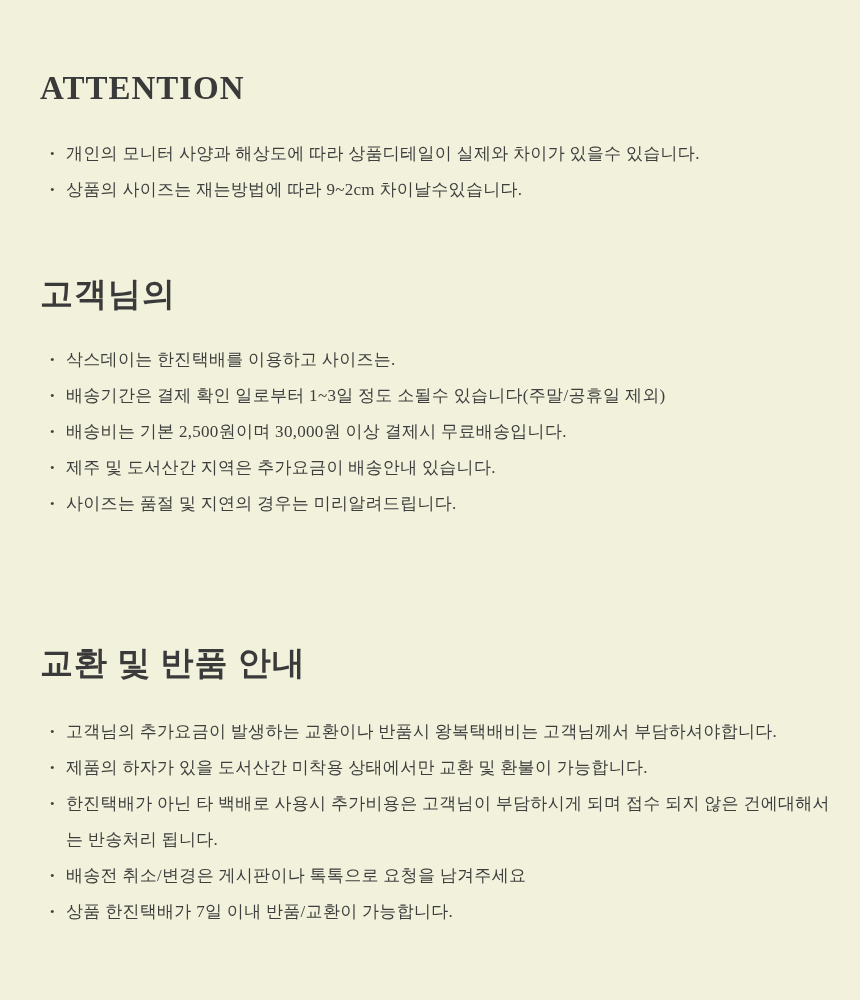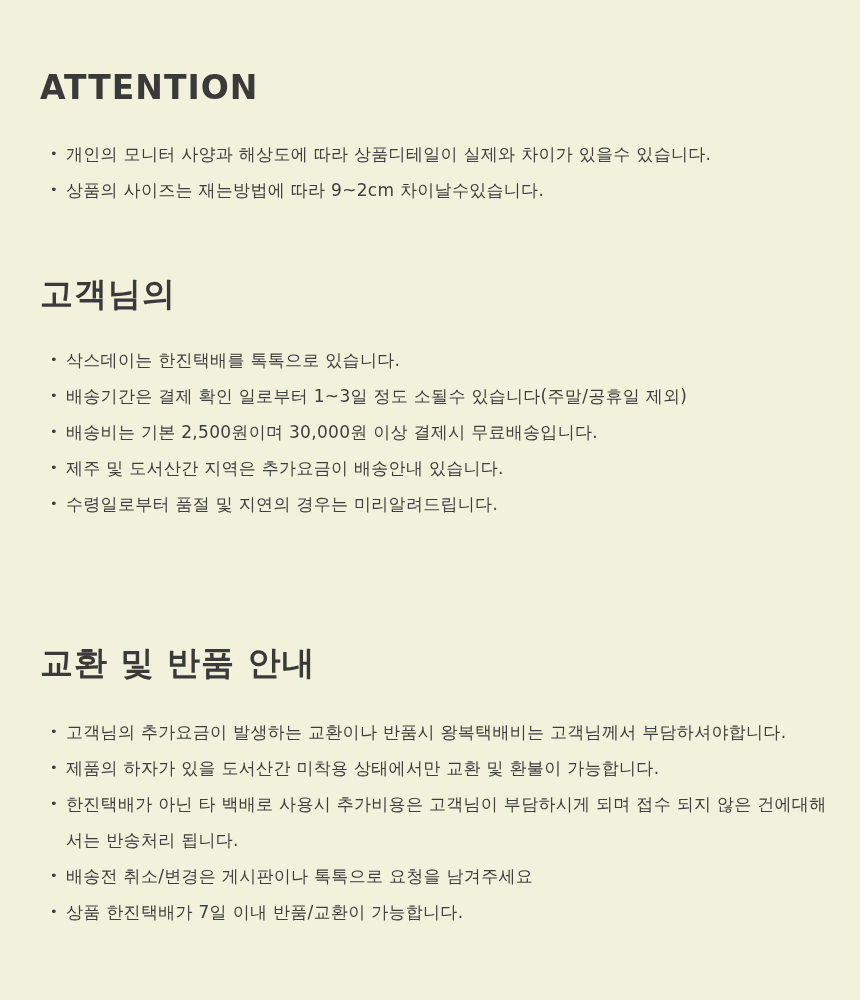--- a/index.html
+++ b/index.html
@@ -8,21 +8,21 @@
     --text:#3E3E3E;
   }
   html,body{margin:0;padding:0;}
   body{
     width:860px;height:1000px;
     background:var(--bg);
     font-family:"DejaVu Sans","Liberation Sans",sans-serif;
     color:var(--text);
     overflow:hidden;
   }
-  .page{width:860px;height:1000px;box-sizing:border-box;overflow:hidden;}
+  .page{width:860px;height:1000px;box-sizing:border-box;overflow:hidden;font-family:Liberation Serif, serif;}
   .content{padding-left:40px;padding-right:22px;box-sizing:border-box;}
   .sec{margin:0;padding:0;}
   .sec-attention{padding-top:70px;}
   .sec-shipping{padding-top:68px;}
   .sec-exchange{padding-top:123px;}
   .section-title{
     margin:0;
     font-size:33px;
     line-height:36px;
     font-weight:700;
@@ -75,37 +75,37 @@
           <span class="txt">상품의 사이즈는 재는방법에 따라 9~2cm 차이날수있습니다.</span>
         </li>
       </ul>
     </section>
 
     <section class="sec sec-shipping">
       <h2 class="section-title">고객님의</h2>
       <ul class="notice-list">
         <li class="notice-item">
           <span class="dot">•</span>
-          <span class="txt">삭스데이는 한진택배를 톡톡으로 있습니다.</span>
+          <span class="txt">삭스데이는 한진택배를 이용하고 사이즈는.</span>
         </li>
         <li class="notice-item">
           <span class="dot">•</span>
           <span class="txt">배송기간은 결제 확인 일로부터 1~3일 정도 소될수 있습니다(주말/공휴일 제외)</span>
         </li>
         <li class="notice-item">
           <span class="dot">•</span>
           <span class="txt">배송비는 기본 2,500원이며 30,000원 이상 결제시 무료배송입니다.</span>
         </li>
         <li class="notice-item">
           <span class="dot">•</span>
           <span class="txt">제주 및 도서산간 지역은 추가요금이 배송안내 있습니다.</span>
         </li>
         <li class="notice-item">
           <span class="dot">•</span>
-          <span class="txt">수령일로부터 품절 및 지연의 경우는 미리알려드립니다.</span>
+          <span class="txt">사이즈는 품절 및 지연의 경우는 미리알려드립니다.</span>
         </li>
       </ul>
     </section>
 
     <section class="sec sec-exchange">
       <h2 class="section-title">교환 및 반품 안내</h2>
       <ul class="notice-list">
         <li class="notice-item">
           <span class="dot">•</span>
           <span class="txt">고객님의 추가요금이 발생하는 교환이나 반품시 왕복택배비는 고객님께서 부담하셔야합니다.</span>

